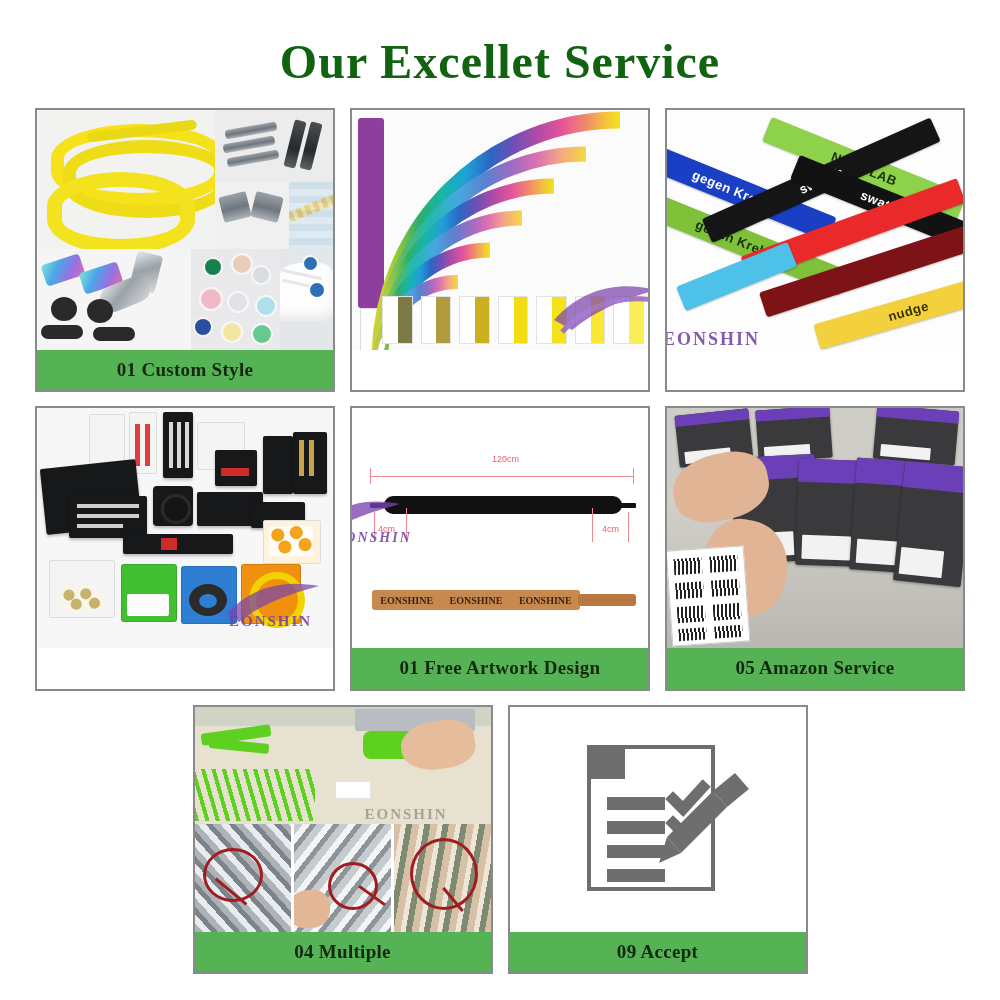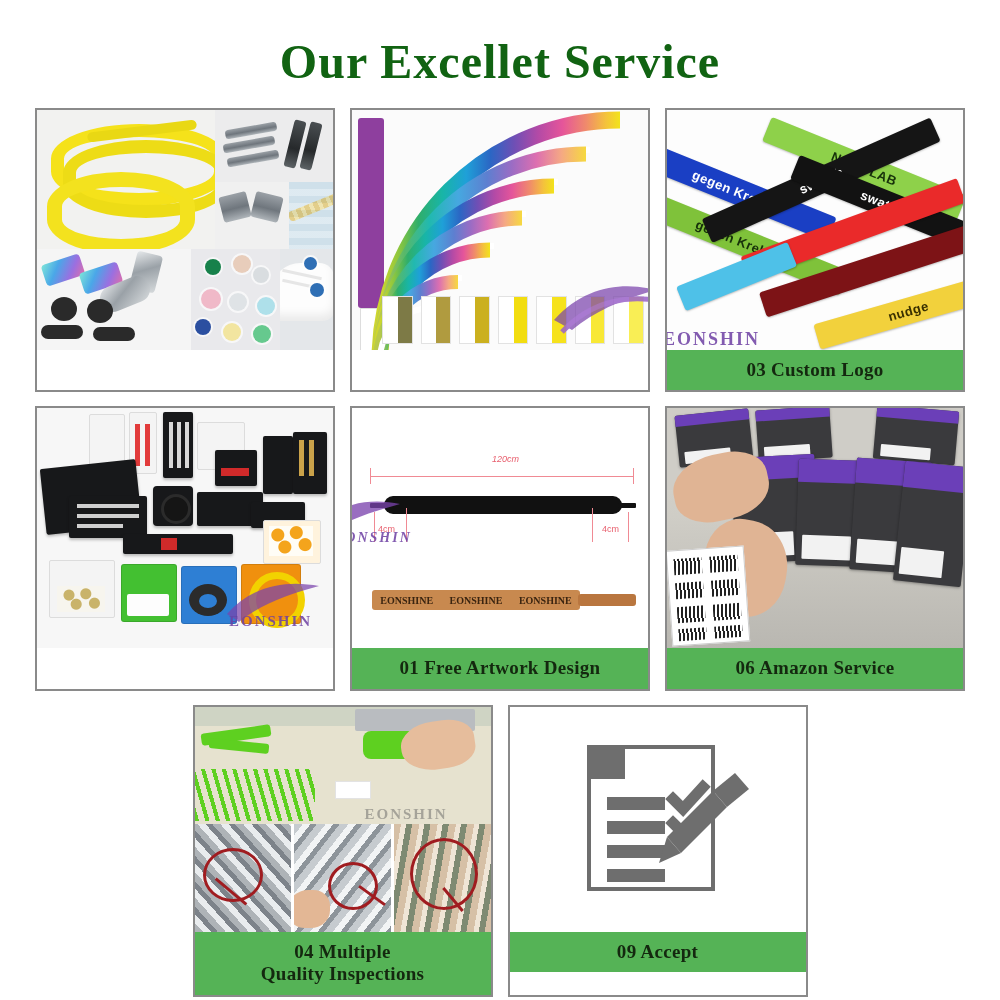--- a/index.html
+++ b/index.html
@@ -198,20 +198,23 @@
           <div class="gem" style="left:32px;top:74px;width:18px;height:18px;background:#f2e5a0;"></div>
           <div class="gem" style="left:62px;top:76px;width:18px;height:18px;background:#66c98e;"></div>
         </div>
         <div class="cell c1g">
           <div class="shoe" style="left:-8px;top:14px;width:62px;height:58px;"></div>
           <div style="position:absolute;left:2px;top:24px;width:40px;height:3px;background:#e6e6e6;transform:rotate(12deg);"></div>
           <div style="position:absolute;left:2px;top:34px;width:40px;height:3px;background:#e6e6e6;transform:rotate(12deg);"></div>
           <div class="gem" style="left:24px;top:8px;width:13px;height:13px;background:#2f6fb5;"></div>
           <div class="gem" style="left:30px;top:34px;width:14px;height:14px;background:#2f6fb5;"></div>
         </div>
+      </div>
+      <div class="cap">
+        <span>01 Custom Style</span>
       </div>
     </div>
 
     <div class="card">
       <div class="photo">
         <div class="fanwrap">
           <div class="fanspine"></div>
           <svg class="swatchband" viewBox="0 0 290 250" preserveAspectRatio="none">
             <defs>
               <linearGradient id="sp" x1="0" y1="0" x2="1" y2="0">
@@ -309,23 +312,20 @@
         </div>
         <div class="lany" style="left:78px;top:146px;width:230px;background:#ea2a2a;transform:rotate(-20deg);"></div>
         <div class="lany" style="left:96px;top:182px;width:240px;background:#7d1316;transform:rotate(-18deg);"></div>
         <div class="lany" style="left:14px;top:176px;width:120px;background:#4ec1e8;transform:rotate(-22deg);font-size:10px;"></div>
         <div class="lany" style="left:150px;top:214px;width:190px;background:#f2d13c;color:#3a3100;transform:rotate(-16deg);">
           <span>nudge</span>
         </div>
         <div class="wm" style="left:-26px;bottom:-4px;width:130px;height:58px;">
           <span class="wmtext" style="position:absolute;left:22px;bottom:4px;font-size:18px;">EONSHIN</span>
         </div>
-      </div>
-      <div class="cap">
-        <span>03 Custom Logo</span>
       </div>
     </div>
 
     <div class="card">
       <div class="photo" style="background:#f7f7f7;">
         <div class="boxw" style="left:52px;top:6px;width:34px;height:54px;"></div>
         <div class="boxw" style="left:92px;top:4px;width:26px;height:60px;"></div>
         <div style="position:absolute;left:98px;top:16px;width:5px;height:42px;background:#e23b3b;"></div>
         <div style="position:absolute;left:108px;top:16px;width:5px;height:42px;background:#e23b3b;"></div>
         <div class="box" style="left:126px;top:4px;width:30px;height:66px;"></div>
@@ -374,21 +374,21 @@
             <path d="M4,40 C30,10 66,6 96,12 C66,20 38,30 16,48 Z" fill="#7a43ad" opacity=".85"></path>
           </svg>
           <span class="wmtext" style="position:absolute;left:6px;bottom:0;font-size:15px;">EONSHIN</span>
         </div>
       </div>
     </div>
 
     <div class="card">
       <div class="photo">
         <div class="dwg">
-          <div class="dimtxt" style="left:140px;top:46px;font-style:italic;">120cm</div>
+          <div class="dimtxt" style="left:140px;top:46px;">120cm</div>
           <div class="dimline" style="left:18px;top:68px;width:264px;"></div>
           <div class="dimtick" style="left:18px;top:60px;height:16px;"></div>
           <div class="dimtick" style="left:281px;top:60px;height:16px;"></div>
 
           <div class="lacetip" style="left:18px;top:95px;width:18px;"></div>
           <div class="blacklace" style="left:32px;top:88px;width:238px;height:18px;"></div>
           <div class="lacetip" style="left:266px;top:95px;width:18px;"></div>
 
           <div class="dimtick" style="left:22px;top:104px;height:30px;"></div>
           <div class="dimtick" style="left:54px;top:100px;height:34px;"></div>
@@ -455,21 +455,21 @@
           <div class="bcrow" style="left:42px;top:8px;width:28px;height:16px;"></div>
           <div class="bcrow" style="left:6px;top:32px;width:28px;height:16px;"></div>
           <div class="bcrow" style="left:42px;top:32px;width:28px;height:16px;"></div>
           <div class="bcrow" style="left:6px;top:56px;width:28px;height:16px;"></div>
           <div class="bcrow" style="left:42px;top:56px;width:28px;height:16px;"></div>
           <div class="bcrow" style="left:6px;top:78px;width:28px;height:12px;"></div>
           <div class="bcrow" style="left:42px;top:78px;width:28px;height:12px;"></div>
         </div>
       </div>
       <div class="cap">
-        <span>06 Amazon Service</span>
+        <span>05 Amazon Service</span>
       </div>
     </div>
 
   </div>
 
   <div class="row-bottom">
 
     <div class="card tall">
       <div class="photo">
         <div class="inspTop">
@@ -500,21 +500,20 @@
             <div class="ring" style="left:16px;top:14px;width:62px;height:66px;"></div>
             <div style="position:absolute;left:44px;top:74px;width:30px;height:3px;background:#a01c20;transform:rotate(50deg);"></div>
           </div>
         </div>
         <div class="wm" style="right:6px;top:98px;width:120px;height:24px;">
           <span class="wmtext" style="color:#5c5c5c;font-size:15px;opacity:.55;">EONSHIN</span>
         </div>
       </div>
       <div class="cap">
         <span>04 Multiple</span>
-        <span class="l2">Quality Inspections</span>
       </div>
     </div>
 
     <div class="card tall">
       <div class="photo">
         <div class="icowrap">
           <svg width="190" height="160" viewBox="0 0 190 160">
             <path d="M26,8 L62,8 L62,8 L150,8 L150,150 L26,150 Z" fill="#ffffff" stroke="#6e6e6e" stroke-width="4"></path>
             <path d="M26,8 L62,8 L62,40 L26,40 Z" fill="#6e6e6e"></path>
             <rect x="44" y="58" width="58" height="13" fill="#6e6e6e"></rect>

